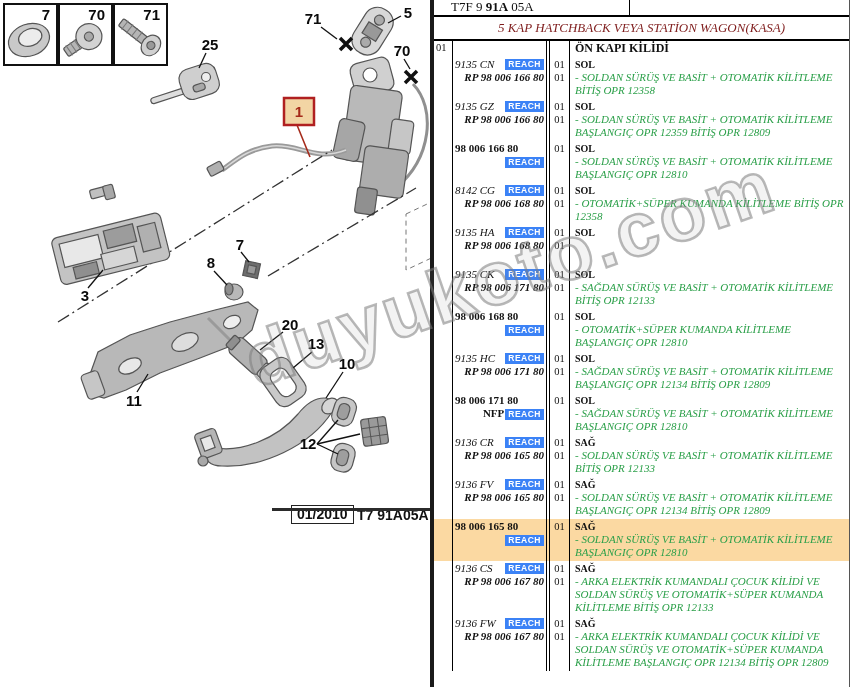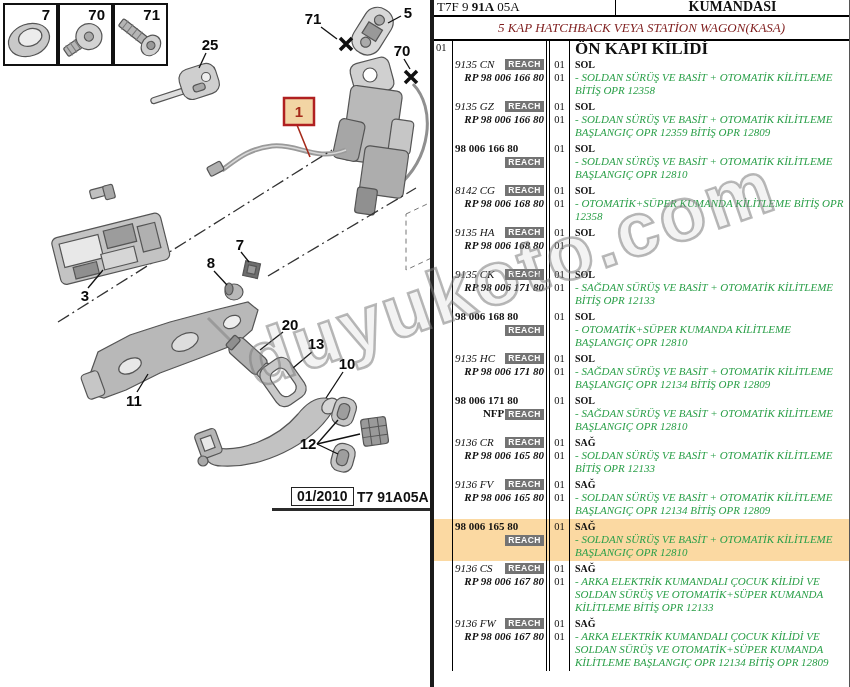--- a/index.html
+++ b/index.html
@@ -5,65 +5,65 @@
   html,body{margin:0;padding:0;}
   #page{position:relative;width:850px;height:687px;background:#ffffff;overflow:hidden;
         font-family:"Liberation Serif", serif;color:#111;}
 
   
   #diagram{position:absolute;left:0;top:0;width:430px;height:687px;background:#fff;}
   #diagram svg{position:absolute;left:0;top:0;}
   .lbl{font-family:"Liberation Sans", sans-serif;font-weight:bold;font-size:15px;fill:#0a0a0a;}
   .leader{stroke:#111;stroke-width:1.3;fill:none;}
   .part{stroke:#555;stroke-width:1.2;}
-  .caption{position:absolute;top:487px;font-family:"Liberation Sans", sans-serif;
+  .caption{position:absolute;top:505px;font-family:"Liberation Sans", sans-serif;
            font-weight:bold;font-size:14px;color:#111;}
   #cap-date{left:291px;border:1.5px solid #222;padding:0 5px;line-height:17px;}
   #cap-code{left:357px;line-height:20px;}
   #diag-bottom-line{position:absolute;left:272px;top:508px;width:160px;height:3px;background:#2b2b2b;}
 
   
   #watermark{position:absolute;left:233px;top:322px;z-index:6;pointer-events:none;
              font-family:"Liberation Sans", sans-serif;font-weight:bold;font-size:76px;
              letter-spacing:3px;color:rgba(140,140,140,0.10);
              -webkit-text-stroke:2.5px rgba(125,125,125,0.55);
              transform:rotate(-19deg);transform-origin:left top;white-space:nowrap;}
 
   
   #tablepanel{position:absolute;left:430px;top:0;width:420px;height:687px;box-sizing:border-box;
               border-left:4px solid #1a1a1a;border-right:1.5px solid #555;background:#fff;}
   .hdr-row{display:flex;height:15px;border-bottom:2px solid #000;}
   .hdr-code{width:178px;border-right:1.5px solid #000;font-size:13px;line-height:14px;
-            padding-left:3px;white-space:nowrap;overflow:hidden;}
+            padding-left:17px;white-space:nowrap;overflow:hidden;}
   .hdr-code b{font-weight:bold;}
   .hdr-title{flex:1;text-align:center;font-weight:bold;font-size:14px;line-height:14px;}
   .sub-row{height:22px;border-bottom:2.5px solid #000;text-align:center;
            font-style:italic;font-size:13px;line-height:22px;color:#7f1d1d;}
   #tbody{position:relative;}
   .entry{display:flex;align-items:stretch;}
   .col-group{width:16px;border-right:1.5px solid #000;font-size:10.5px;line-height:13px;
              padding-left:2px;flex:none;}
   .col-ref{width:89px;border-right:4px double #000;flex:none;padding:1px 2px 2px 2px;box-sizing:content-box;}
   .col-qty{width:19px;border-right:1.5px solid #000;flex:none;font-size:10.5px;line-height:13px;
            padding-top:1px;text-align:center;}
   .col-desc{flex:1;padding:1px 2px 2px 5px;min-width:0;}
   .entry{min-height:42px;}
   .entry.sect{min-height:15px;}
   .ref-l1{display:flex;align-items:center;justify-content:space-between;line-height:13px;}
   .code{font-style:italic;font-size:11px;white-space:nowrap;}
   .code-bold{font-weight:bold;font-size:11px;white-space:nowrap;}
-  .badge{display:inline-block;background:#737373;color:#fff;
+  .badge{display:inline-block;background:#3b82f6;color:#fff;
          font-family:"Liberation Sans", sans-serif;font-weight:bold;font-size:8.5px;
          line-height:11px;padding:0 3px;letter-spacing:0.5px;}
   .ref-l2{text-align:right;font-weight:bold;font-style:italic;font-size:11px;line-height:13px;white-space:nowrap;}
   .ref-l2.badge-line{font-style:normal;}
   .nfp{font-weight:bold;font-size:11px;margin-right:1px;text-align:center;}
   .side{font-weight:bold;font-size:10px;line-height:13px;}
   .desc{font-style:italic;font-size:11px;line-height:13px;color:#2ca04a;}
-  .sect-title{font-weight:bold;font-size:17px;line-height:13px;}
+  .sect-title{font-weight:bold;font-size:12px;line-height:13px;}
   .entry--hl{background:#fbd9a2;justify-content:space-between;}
 </style>
 </head>
 <body>
 
 <div id="page">
 
   <div id="diagram">
     <svg width="430" height="515" viewBox="0 0 430 515">
 
@@ -253,21 +253,20 @@
 
     <div class="caption" id="cap-date">01/2010</div>
     <div class="caption" id="cap-code">T7 91A05A</div>
     <div id="diag-bottom-line"></div>
   </div>
 
   <div id="tablepanel">
 
     <div class="hdr-row">
       <div class="hdr-code"><span>T7F 9 </span><b>91A</b><span> 05A</span></div>
-      <div class="hdr-title">KUMANDASI</div>
     </div>
 
     <div class="sub-row">5 KAP HATCHBACK VEYA STATİON WAGON(KASA)</div>
 
     <div id="tbody">
 
       <div class="entry sect">
         <div class="col-group">01</div>
         <div class="col-ref"></div>
         <div class="col-qty"></div>

